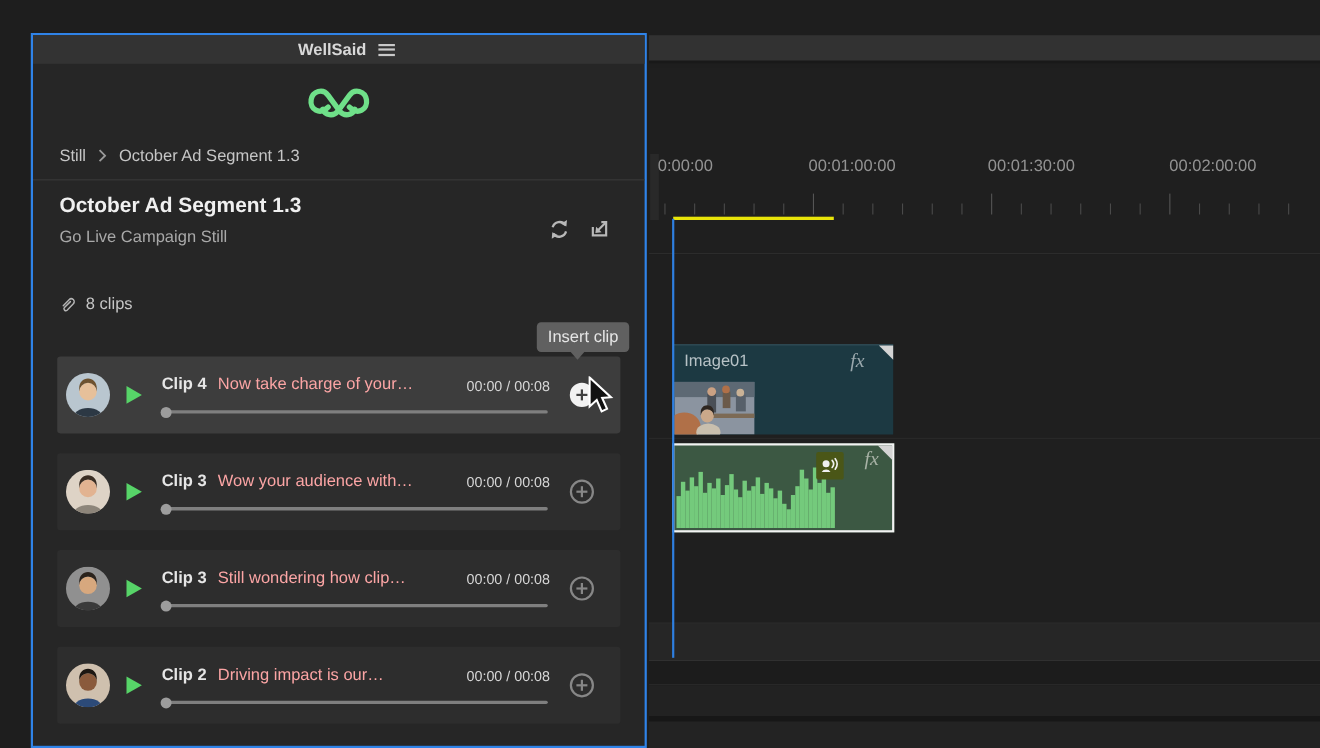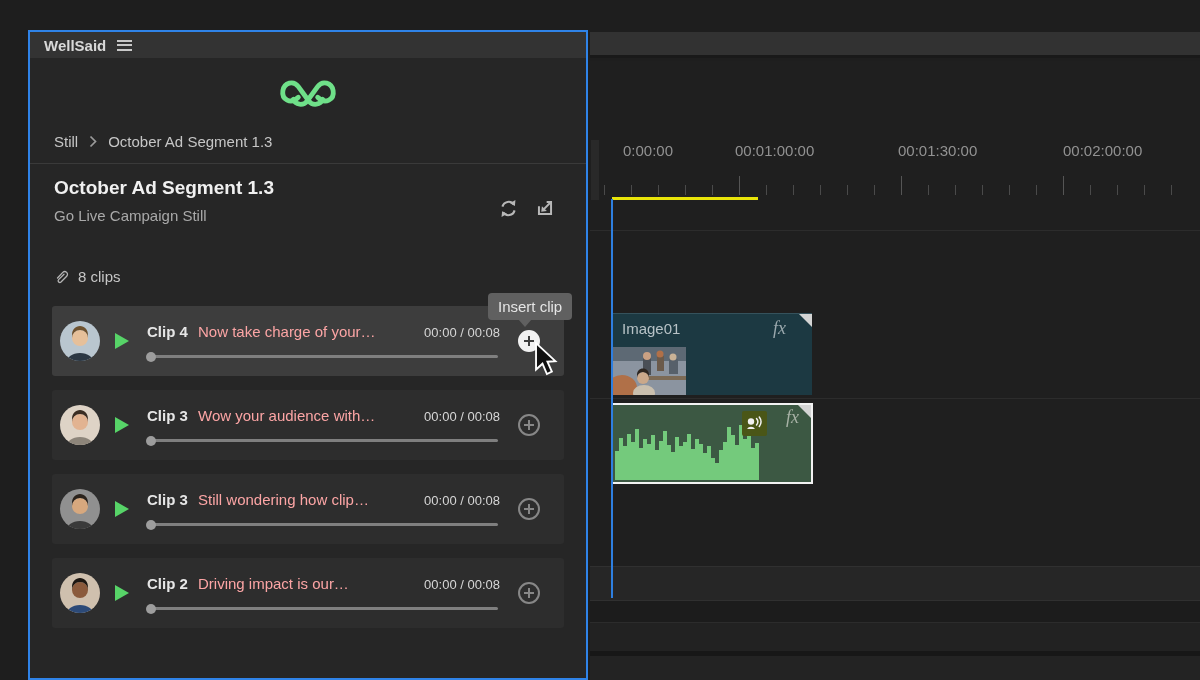--- a/index.html
+++ b/index.html
@@ -36,36 +36,36 @@
   .thumb{position:absolute;left:1px;top:33px;width:73px;height:48px;}
 
   .audio-clip{position:absolute;left:21px;top:342px;width:202px;height:81px;background:#3c5843;border:2px solid #f2f2f2;z-index:4;}
   .audio-clip .fx-label{right:12px;top:2px;color:#a8b2a6;}
   .waveform{position:absolute;left:2px;bottom:2px;height:58px;display:flex;align-items:flex-end;}
   .wf-bar{width:4px;background:#74ca7c;flex:none;}
   .speech-badge{position:absolute;right:44px;top:6px;width:25px;height:25px;background:#4a5617;border-radius:2px;display:flex;align-items:center;justify-content:center;}
 
   
   .panel{position:absolute;left:28px;top:30px;width:560px;height:650px;background:#262626;border:2px solid #2f83e8;}
-  .panel-titlebar{position:absolute;left:0;top:0;width:556px;height:26px;background:#333333;display:flex;align-items:center;padding-left:14px;}
+  .panel-titlebar{position:absolute;left:0;top:0;width:556px;height:26px;background:#333333;display:flex;align-items:center;padding-left:14px;justify-content:center;}
   .panel-title{font-size:15px;font-weight:700;color:#d9d9d9;}
   .hamburger{margin-left:11px;display:flex;flex-direction:column;gap:2.5px;cursor:pointer;}
   .hamburger i{display:block;width:15px;height:2px;background:#c9c9c9;}
   .logo-wrap{position:absolute;left:0;top:44px;width:556px;display:flex;justify-content:center;}
   .breadcrumb{position:absolute;left:24px;top:101px;display:flex;align-items:center;gap:11px;font-size:15px;color:#c6c6c6;}
   .panel-divider{position:absolute;left:0;top:131px;width:556px;height:1px;background:#3a3a3a;}
   .proj-title{position:absolute;left:24px;top:145px;font-size:19px;font-weight:700;color:#f0f0f0;}
   .proj-sub{position:absolute;left:24px;top:175px;font-size:15px;color:#a9a9a9;}
   .hdr-btn{position:absolute;top:164px;width:24px;height:24px;display:flex;align-items:center;justify-content:center;cursor:pointer;}
   .btn-refresh{left:466px;}
   .btn-open{left:503px;}
   .attach-row{position:absolute;left:24px;top:236px;display:flex;align-items:center;gap:8px;font-size:15px;color:#c6c6c6;}
   .clip-list{position:absolute;left:22px;top:274px;width:512px;}
 
-  .clip-row{position:relative;height:70px;margin-bottom:14px;background:#2d2d2d;border-radius:3px;}
+  .clip-row{position:relative;height:70px;margin-bottom:14px;background:#2d2d2d;border-radius:3px;margin-top:18px;}
   .clip-row.hovered{background:#3d3d3d;}
   .avatar{position:absolute;left:8px;top:15px;width:40px;height:40px;border-radius:50%;overflow:hidden;}
   .avatar svg{display:block;width:40px;height:40px;}
   .av-a4 .bg{fill:#b9c6cf}.av-a4 .skin{fill:#e6c09a}.av-a4 .hair{fill:#6e522f}.av-a4 .body{fill:#2c3844}
   .av-a3 .bg{fill:#ded3c6}.av-a3 .skin{fill:#e2b391}.av-a3 .hair{fill:#3a2d23}.av-a3 .body{fill:#8d857a}
   .av-a2 .bg{fill:#909090}.av-a2 .skin{fill:#d7a87e}.av-a2 .hair{fill:#2b231c}.av-a2 .body{fill:#3a3a3a}
   .av-a1 .bg{fill:#cfc0ae}.av-a1 .skin{fill:#8a5a3c}.av-a1 .hair{fill:#1d1712}.av-a1 .body{fill:#2c4a78}
   .play-btn{position:absolute;left:63px;top:27px;width:0;height:0;border-left:14px solid #57d468;border-top:8px solid transparent;border-bottom:8px solid transparent;cursor:pointer;}
   .clip-name{position:absolute;left:95px;top:17px;font-size:15px;font-weight:700;color:#e6e6e6;white-space:nowrap;}
   .clip-snippet{position:absolute;left:146px;top:17px;font-size:15px;color:#fca5a5;white-space:nowrap;}
@@ -95,21 +95,21 @@
     <div class="tl-row tl-r1"></div>
     <div class="tl-row tl-r2"></div>
     <div class="tl-row tl-r3"></div>
     <div class="tl-row tl-r4"></div>
     <div class="tl-row tl-r5"></div>
     <div class="tl-row tl-r6"></div>
     <div class="tl-row tl-r7"></div>
     <div class="tl-row tl-r8"></div>
 
     <div class="ruler-labels" id="ruler-labels">
-        <span style="left: 8px; margin-left: 25px;">0:00:00</span>
+        <span style="left: 8px;">0:00:00</span>
         <span style="left: 145px;">00:01:00:00</span>
         <span style="left: 308px;">00:01:30:00</span>
         <span style="left: 473px;">00:02:00:00</span>
       </div>
     <div class="ruler-ticks" id="ruler-ticks">
         <div class="tick" style="left: 14px;"></div>
         <div class="tick" style="left: 41px;"></div>
         <div class="tick" style="left: 68px;"></div>
         <div class="tick" style="left: 95px;"></div>
         <div class="tick" style="left: 122px;"></div>

